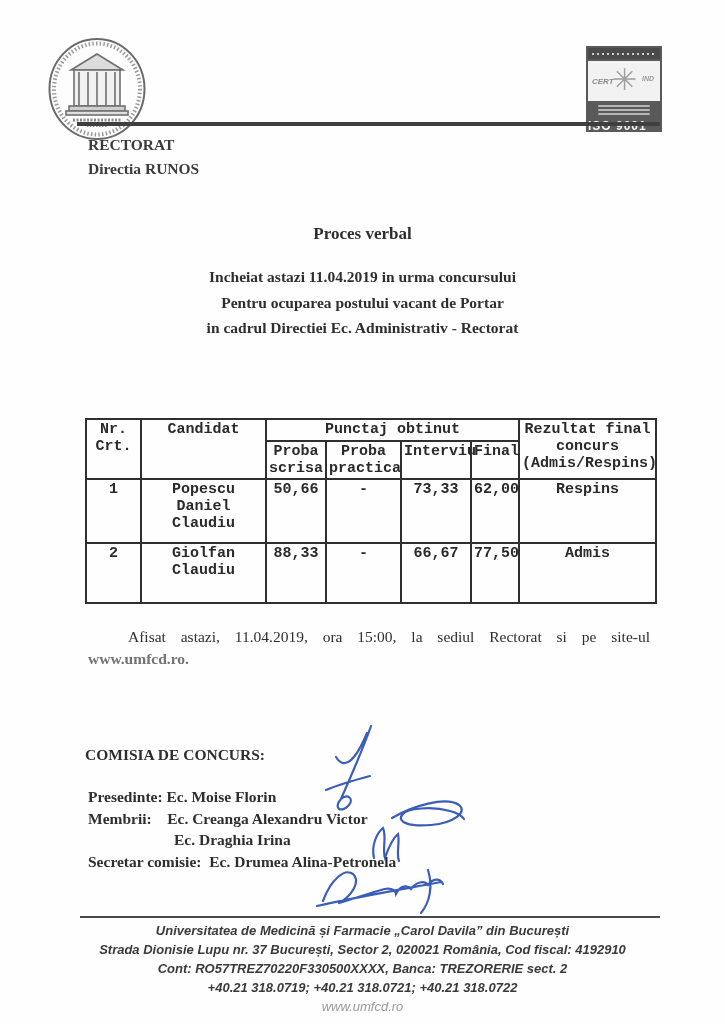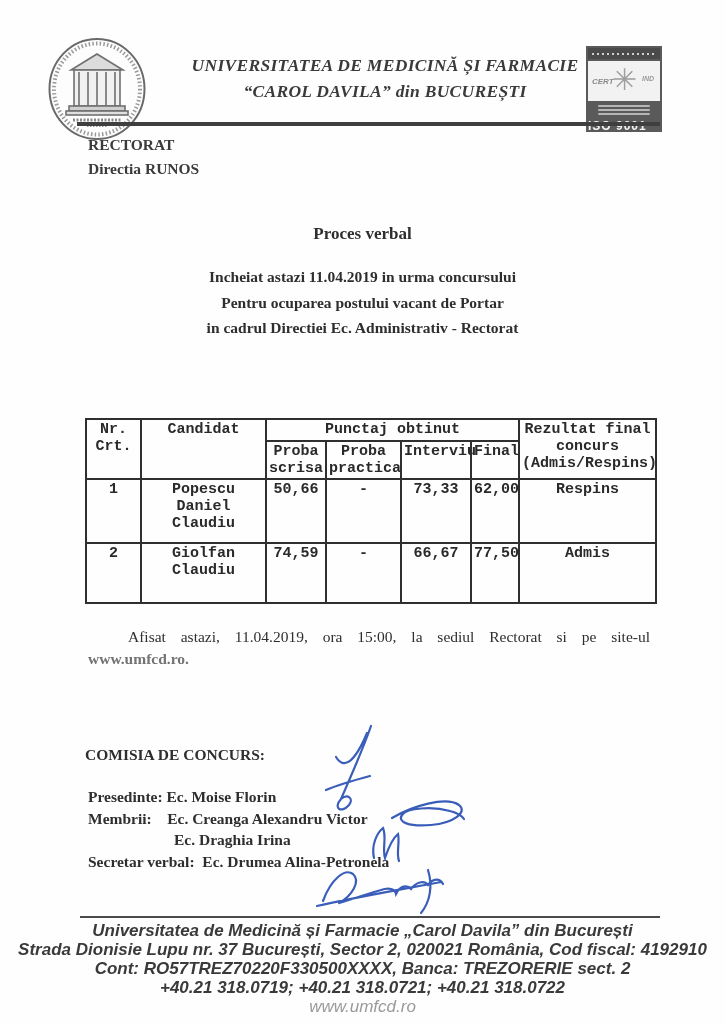--- a/index.html
+++ b/index.html
@@ -46,21 +46,21 @@
   .posted .l1{text-align:justify;text-indent:40px;text-align-last:justify;}
   .posted .l2{color:#737373;font-weight:bold;}
   
   .commission-heading{position:absolute;left:85px;top:746px;font-weight:bold;font-size:15.5px;}
   .commission{position:absolute;left:88px;top:786px;font-weight:bold;font-size:15.5px;line-height:21.5px;}
   .commission div{white-space:pre-wrap;}
   .commission .indent{padding-left:86px;}
   
   .footer-rule{position:absolute;left:80px;top:916px;width:580px;height:2px;background:#4a4a4a;}
   .footer{position:absolute;left:0;top:921px;width:100%;text-align:center;
-    font-family:"Liberation Sans",sans-serif;font-style:italic;font-size:17px;line-height:19px;color:#3a3a3a;font-weight:bold;}
+    font-family:"Liberation Sans",sans-serif;font-style:italic;font-size:13px;line-height:19px;color:#3a3a3a;font-weight:bold;}
   .footer .site{color:#9a9a9a;font-weight:normal;}
   
   .sig-layer{position:absolute;left:0;top:0;width:725px;height:1024px;pointer-events:none;}
 </style>
 </head>
 <body>
 
 <div class="page">
 
   <div class="seal">
@@ -77,24 +77,20 @@
         <line x1="59" y1="36" x2="59" y2="70"></line>
         <line x1="68" y1="36" x2="68" y2="70"></line>
         <rect x="22" y="70" width="56" height="5" fill="#cfcfcf"></rect>
         <rect x="19" y="75" width="62" height="4" fill="#e0e0e0"></rect>
       </g>
       <line x1="26" y1="84" x2="74" y2="84" stroke="#8a8a8a" stroke-width="3" stroke-dasharray="2,1.5"></line>
       <line x1="40" y1="90" x2="60" y2="90" stroke="#9a9a9a" stroke-width="2" stroke-dasharray="1.5,1.5"></line>
     </svg>
   </div>
 
-  <div class="title-block">
-    <div class="title-line">UNIVERSITATEA DE MEDICINĂ ȘI FARMACIE</div>
-    <div class="title-line">“CAROL DAVILA” din BUCUREȘTI</div>
-  </div>
 
   <div class="badge">
     <div class="badge-topstrip"></div>
     <div class="badge-mid">
       <span class="badge-star">✳</span>
       <span class="badge-cert">CERT</span>
       <span class="badge-ind">IND</span>
     </div>
     <div class="badge-lowstrip">
         <i></i>
@@ -156,40 +152,40 @@
         <td>50,66</td>
         <td>-</td>
         <td>73,33</td>
         <td>62,00</td>
         <td>Respins</td>
       </tr>
       <tr class="row-2">
         <td class="nrcell">2</td>
         <td class="pre">Giolfan
 Claudiu</td>
-        <td>74,59</td>
+        <td>88,33</td>
         <td>-</td>
         <td>66,67</td>
         <td>77,50</td>
         <td>Admis</td>
       </tr>
     </tbody>
   </table>
 
   <div class="posted">
     <div class="l1">Afisat astazi, 11.04.2019, ora 15:00, la sediul Rectorat si pe site-ul</div>
     <div class="l2">www.umfcd.ro.</div>
   </div>
 
   <div class="commission-heading">COMISIA DE CONCURS:</div>
   <div class="commission">
     <div>Presedinte: Ec. Moise Florin</div>
     <div>Membrii:    Ec. Creanga Alexandru Victor</div>
     <div class="indent">Ec. Draghia Irina</div>
-    <div>Secretar verbal:  Ec. Drumea Alina-Petronela</div>
+    <div>Secretar comisie:  Ec. Drumea Alina-Petronela</div>
   </div>
 
   <div class="footer-rule"></div>
   <div class="footer">
     <div>Universitatea de Medicină și Farmacie „Carol Davila” din București</div>
     <div>Strada Dionisie Lupu nr. 37 București, Sector 2, 020021 România, Cod fiscal: 4192910</div>
     <div>Cont: RO57TREZ70220F330500XXXX, Banca: TREZORERIE sect. 2</div>
     <div>+40.21 318.0719; +40.21 318.0721; +40.21 318.0722</div>
     <div class="site">www.umfcd.ro</div>
   </div>

